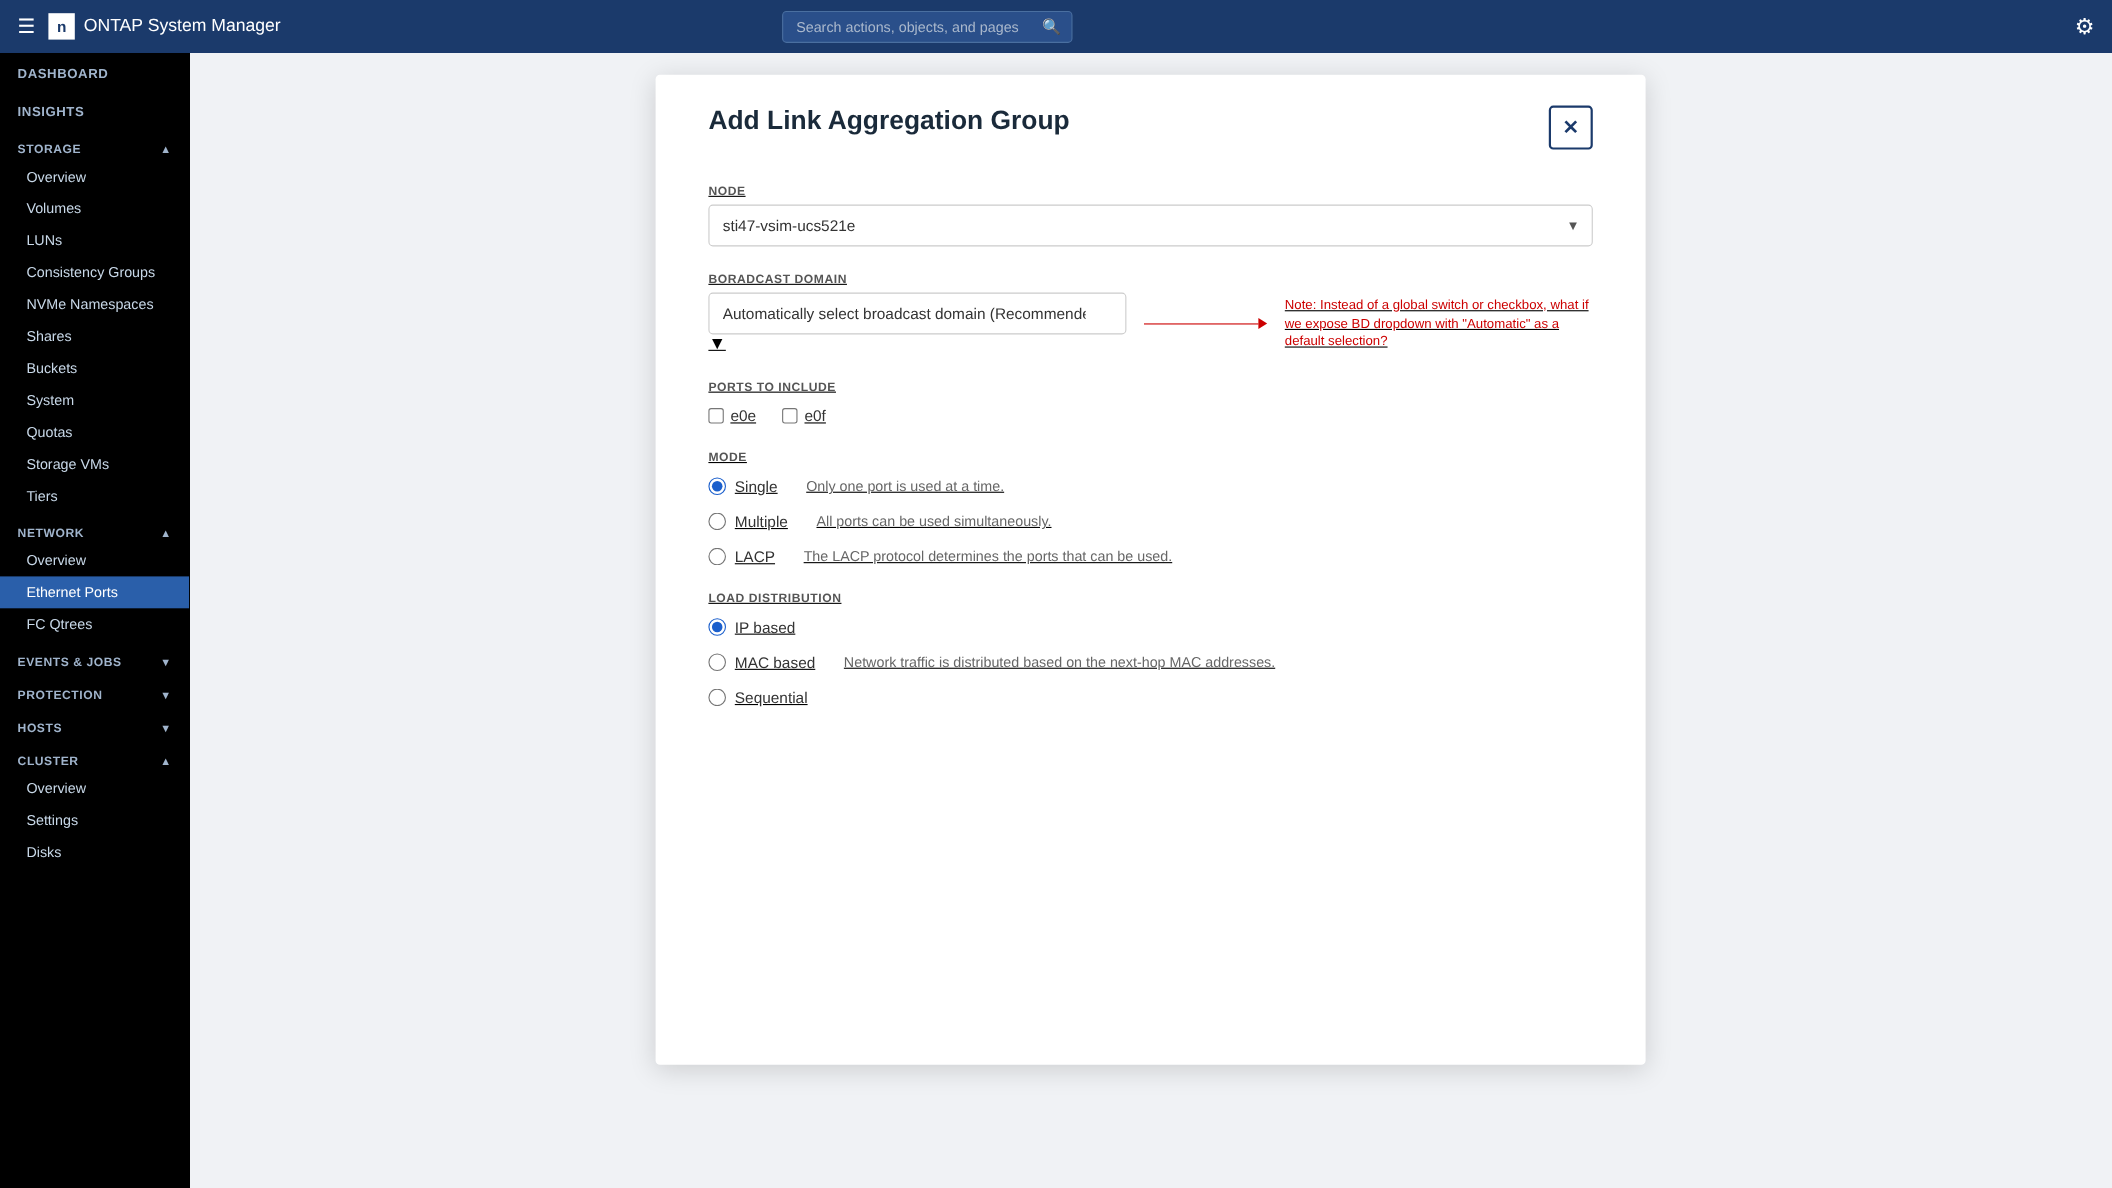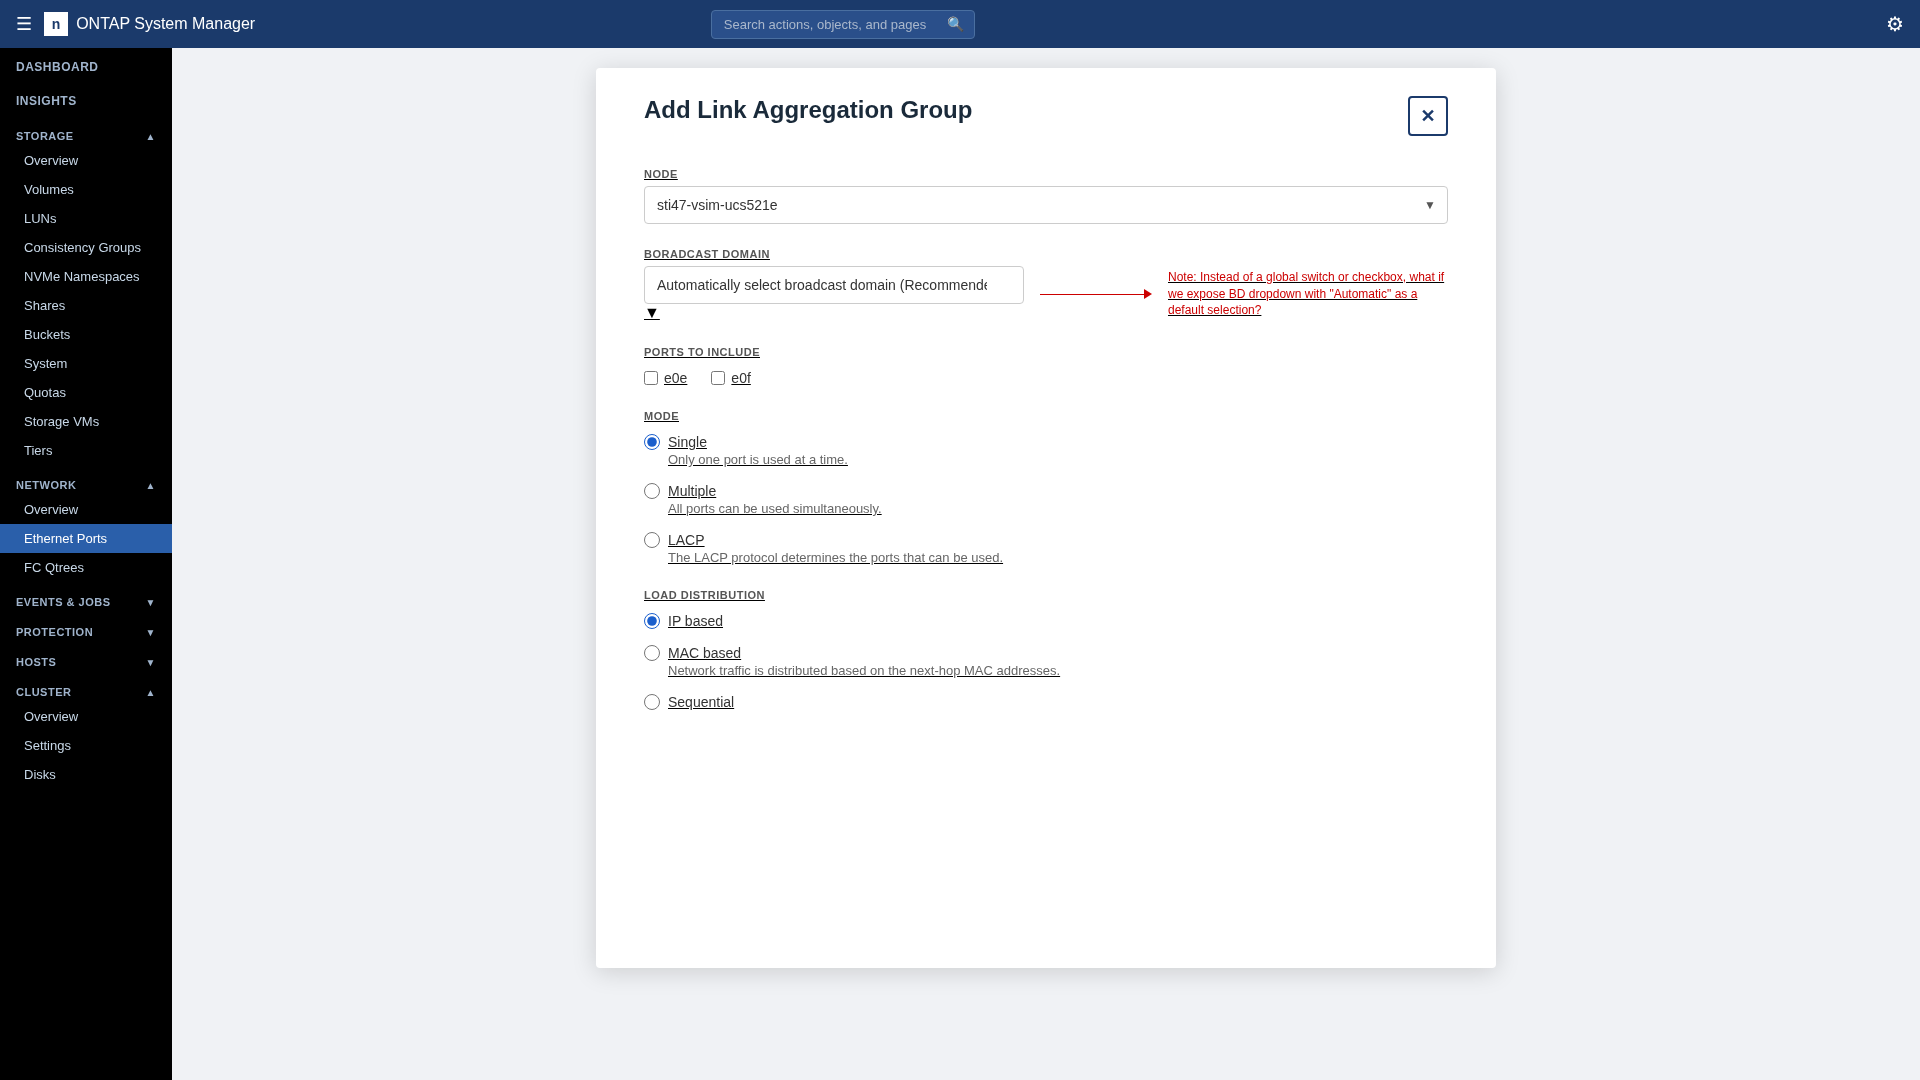--- a/index.html
+++ b/index.html
@@ -257,21 +257,21 @@
       color: #333;
     }
     .checkbox-item input[type="checkbox"] {
       width: 14px;
       height: 14px;
       cursor: pointer;
     }
 
     
     .radio-group { display: flex; flex-direction: column; gap: 16px; }
-    .radio-option { display: flex; flex-direction: column; gap: 2px; }
+    .radio-option { display: flex; flex-direction: row; gap: 2px; }
     .radio-label-row {
       display: flex;
       align-items: center;
       gap: 8px;
     }
     .radio-label-row input[type="radio"] {
       width: 16px;
       height: 16px;
       accent-color: #1b5fcc;
       cursor: pointer;

